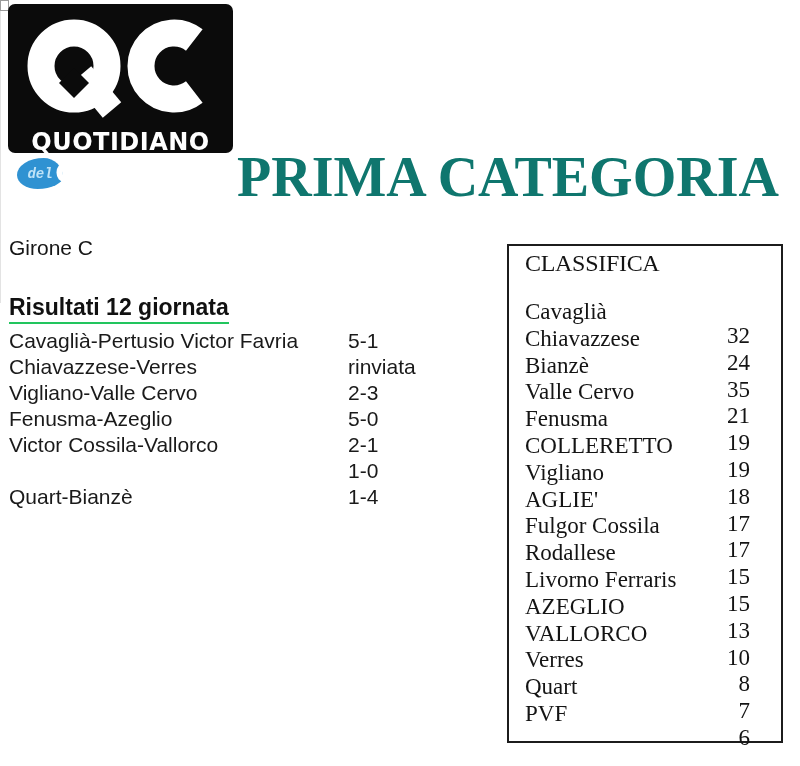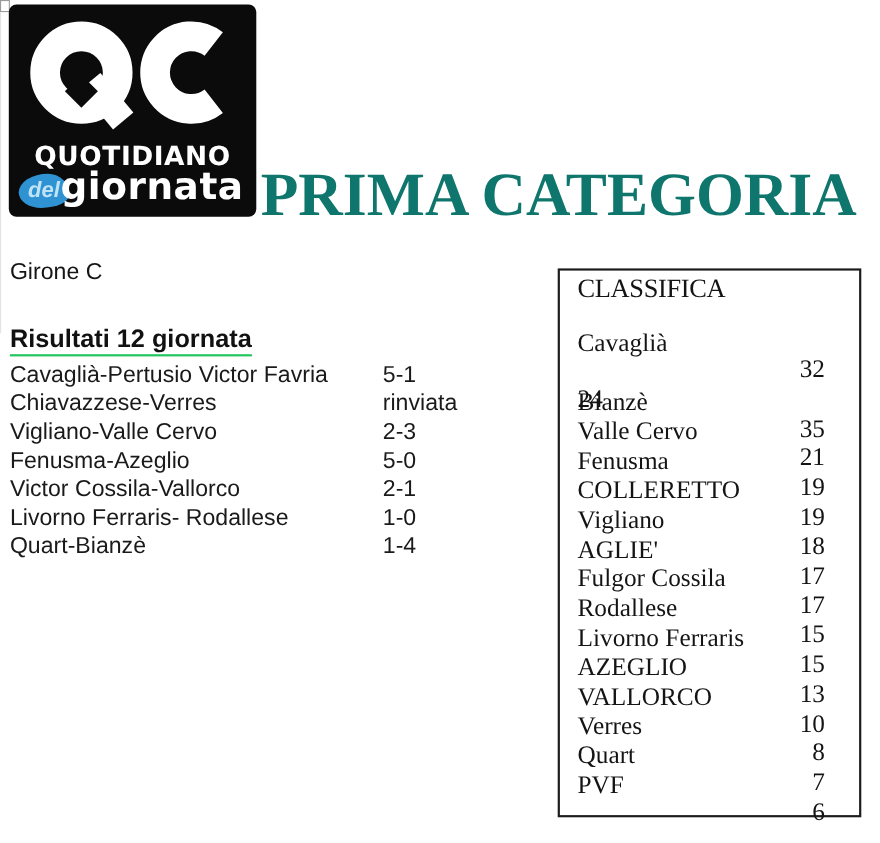--- a/index.html
+++ b/index.html
@@ -23,21 +23,21 @@
   }
   .edge-line {
     position: absolute; left: 0; top: 11px;
     width: 1px; height: 292px;
     background: #e3e3e3;
   }
 
   
   .logo {
     position: absolute; left: 8px; top: 4px;
-    width: 225px; height: 193px;
+    width: 225px; height: 149px;
     background: #0b0b0b;
     border-radius: 7px;
   }
   .logo .monogram { position: absolute; left: 14px; top: 10px; }
   .logo-line1 {
     position: absolute; left: 14px; top: 124px; width: 197px;
     text-align: center;
     font-family: "DejaVu Sans", sans-serif;
     font-weight: bold;
     font-size: 24px;
@@ -55,23 +55,23 @@
     white-space: nowrap;
   }
   .del-badge {
     position: absolute; left: 9px; top: 154px;
     width: 46px; height: 31px;
     background: #2f92d2;
     border-radius: 58% 42% 55% 45% / 55% 60% 40% 45%;
     display: flex; align-items: center; justify-content: center;
   }
   .del-badge span {
-    font-family: Liberation Sans, sans-serif;
+    font-family: Liberation Mono, monospace;
     font-style: italic; font-weight: bold;
-    font-size: 20px; color: #bfe3f7;
+    font-size: 14px; color: #bfe3f7;
   }
 
   
   .page-title {
     position: absolute; left: 237px; top: 149px;
     font-family: "Liberation Serif", serif;
     font-weight: bold;
     font-size: 56px;
     line-height: 1;
     color: #0f766e;
@@ -178,37 +178,37 @@
     </div>
     <div class="match-row">
       <span class="fixture">Fenusma-Azeglio</span>
       <span class="score">5-0</span>
     </div>
     <div class="match-row">
       <span class="fixture">Victor Cossila-Vallorco</span>
       <span class="score">2-1</span>
     </div>
     <div class="match-row">
-      <span class="fixture">Livorno Ferraris- Rodallese</span>
       <span class="score">1-0</span>
     </div>
     <div class="match-row">
       <span class="fixture">Quart-Bianzè</span>
       <span class="score">1-4</span>
     </div>
   </div>
 
   <div class="standings">
     <div class="standings-heading">CLASSIFICA</div>
     <div class="standings-list">
       <div class="standing-row">
         <span class="team">Cavaglià</span>
         <span class="pts">32</span>
       </div>
       <div class="standing-row">
+        <span class="team">Chiavazzese</span>
         <span class="pts">24</span>
       </div>
       <div class="standing-row">
         <span class="team">Bianzè</span>
         <span class="pts">35</span>
       </div>
       <div class="standing-row">
         <span class="team">Valle Cervo</span>
         <span class="pts">21</span>
       </div>

